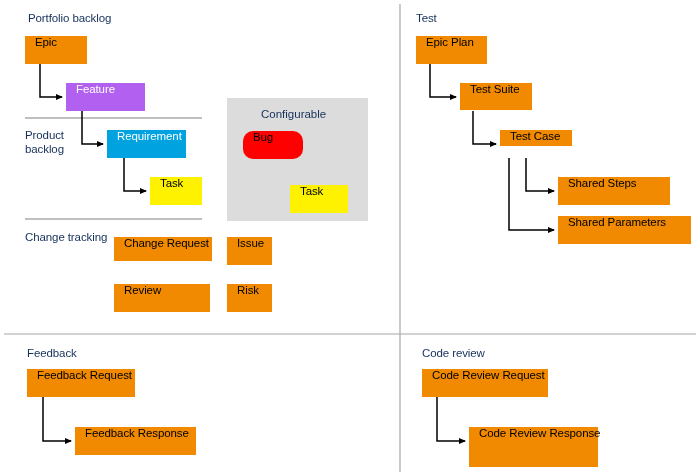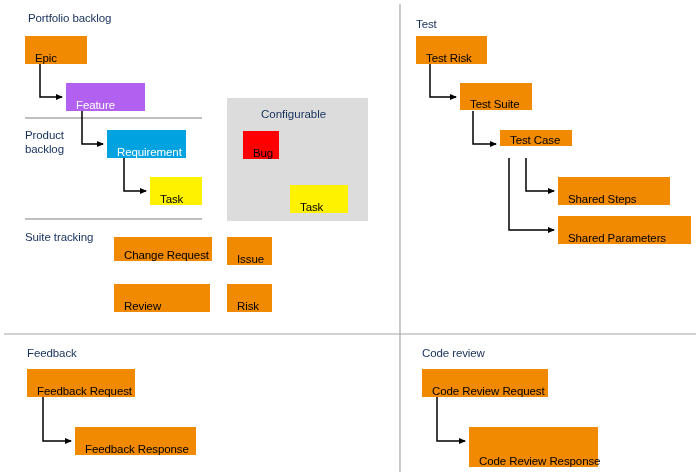--- a/index.html
+++ b/index.html
@@ -21,21 +21,21 @@
     position: absolute;
     left: 0;
     top: 0;
     width: 700px;
     height: 475px;
   }
   .node {
     position: absolute;
     box-sizing: border-box;
     display: flex;
-    align-items: flex-end;
+    align-items: flex-start;
     padding-left: 10px;
     font-size: 11.5px;
     letter-spacing: -0.1px;
     color: #000000;
     white-space: nowrap;
     z-index: 3;
   }
   .node.orange { background: #F18A00; }
   .node.purple { background: #B160F0; color: #ffffff; }
   .node.blue   { background: #00A2E0; color: #ffffff; }
@@ -102,58 +102,58 @@
     <path d="M509,158 L509,230 L554,230" stroke="#000" stroke-width="1.5" fill="none" marker-end="url(#arrow)"></path>
 
     <path d="M43,397 L43,441 L71,441" stroke="#000" stroke-width="1.5" fill="none" marker-end="url(#arrow)"></path>
 
     <path d="M437,397 L437,441 L465,441" stroke="#000" stroke-width="1.5" fill="none" marker-end="url(#arrow)"></path>
   </svg>
 
   <div class="group-label" style="left:28px; top:11px;">Portfolio backlog</div>
   <div class="group-label" style="left:25px; top:128px;">Product
 backlog</div>
-  <div class="group-label" style="left:25px; top:230px;">Suite tracking</div>
-  <div class="group-label" style="left:416px; top:11px;margin-top:6px;">Test</div>
+  <div class="group-label" style="left:25px; top:230px;">Change tracking</div>
+  <div class="group-label" style="left:416px; top:11px;">Test</div>
   <div class="group-label" style="left:27px; top:346px;">Feedback</div>
   <div class="group-label" style="left:422px; top:346px;text-align:right;">Code review</div>
 
   <div id="nodes">
       <div class="node orange" style="left: 25px; top: 36px; width: 62px; height: 28px;">
         <span>Epic</span>
       </div>
       <div class="node purple" style="left: 66px; top: 83px; width: 79px; height: 28px;">
         <span>Feature</span>
       </div>
       <div class="node blue" style="left: 107px; top: 130px; width: 79px; height: 28px;">
         <span>Requirement</span>
       </div>
       <div class="node yellow" style="left: 150px; top: 177px; width: 52px; height: 28px;">
         <span>Task</span>
       </div>
-      <div class="node red" style="left: 243px; top: 131px; width: 36px; height: 28px;">
+      <div class="node red" style="left: 243px; top: 131px; width: 60px; height: 28px; border-radius: 10px;">
         <span>Bug</span>
       </div>
       <div class="node yellow" style="left: 290px; top: 185px; width: 58px; height: 28px;">
         <span>Task</span>
       </div>
       <div class="node orange" style="left: 114px; top: 237px; width: 98px; height: 24px;">
         <span>Change Request</span>
       </div>
       <div class="node orange" style="left: 227px; top: 237px; width: 45px; height: 28px;">
         <span>Issue</span>
       </div>
       <div class="node orange" style="left: 114px; top: 284px; width: 96px; height: 28px;">
         <span>Review</span>
       </div>
       <div class="node orange" style="left: 227px; top: 284px; width: 45px; height: 28px;">
         <span>Risk</span>
       </div>
       <div class="node orange" style="left: 416px; top: 36px; width: 71px; height: 28px;">
-        <span>Test Risk</span>
+        <span>Epic Plan</span>
       </div>
       <div class="node orange" style="left: 460px; top: 83px; width: 72px; height: 27px;">
         <span>Test Suite</span>
       </div>
       <div class="node orange" style="left: 500px; top: 130px; width: 72px; height: 16px;">
         <span>Test Case</span>
       </div>
       <div class="node orange" style="left: 558px; top: 177px; width: 112px; height: 28px;">
         <span>Shared Steps</span>
       </div>

